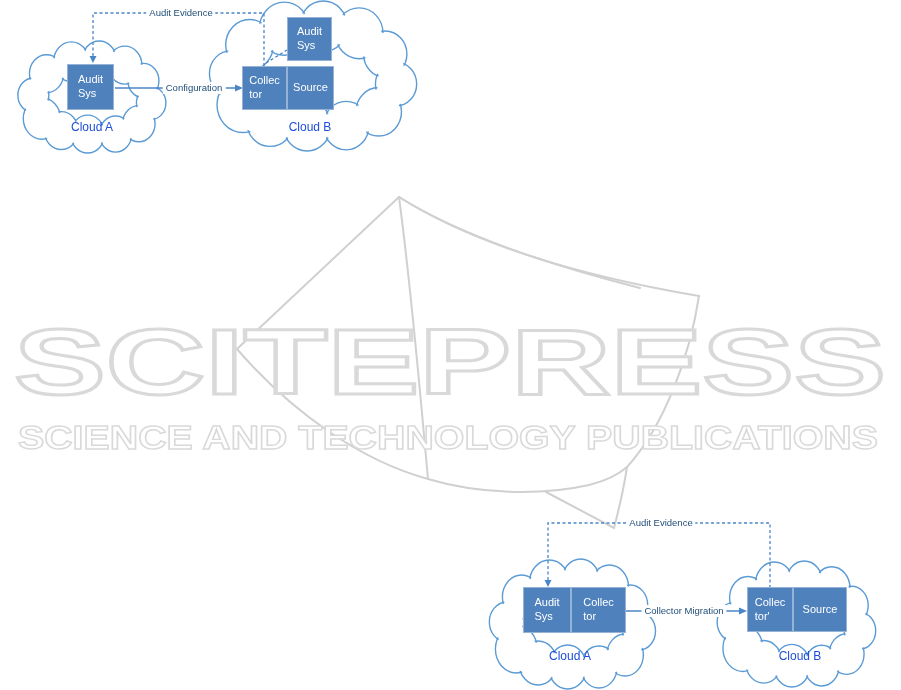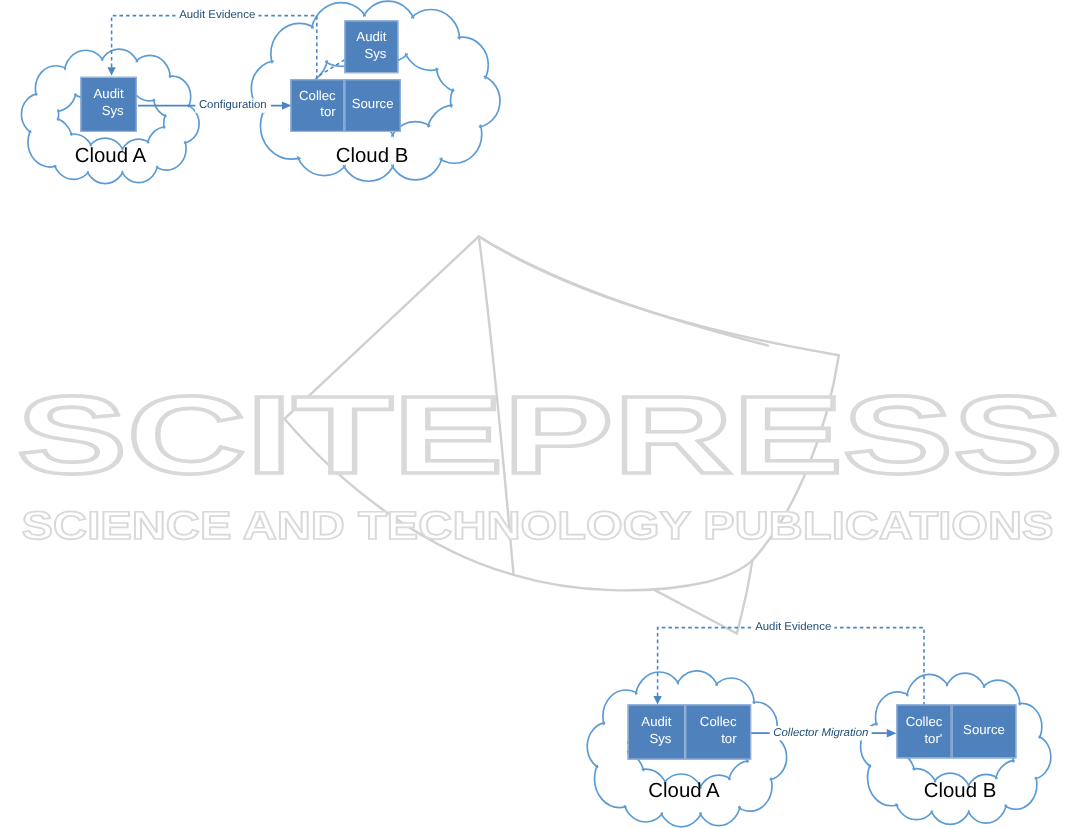--- a/index.html
+++ b/index.html
@@ -24,28 +24,28 @@
     position: absolute;
     box-sizing: border-box;
     background: #4f81bd;
     border: 1px solid #95b3d7;
     color: #ffffff;
     font-size: 11px;
     line-height: 1.25;
     display: flex;
     align-items: center;
     justify-content: center;
-    text-align: right;
+    text-align: left;
     white-space: pre-line;
   }
   .cloud-label {
     position: absolute;
     transform: translateX(-50%);
-    color: #000000;
-    font-size: 17px;
+    color: #1d4ed8;
+    font-size: 12px;
     white-space: nowrap;
   }
   .conn-label {
     position: absolute;
     transform: translateX(-50%);
     background: #ffffff;
     color: #1f4e79;
     font-size: 9.5px;
     padding: 0 3px;
     white-space: nowrap;
@@ -169,15 +169,15 @@
 tor'</div>
 
   <div class="box" style="left:793px; top:587px; width:54px; height:45px;">Source</div>
 
   <div class="cloud-label" style="left:570px; top:649px;">Cloud A</div>
 
   <div class="cloud-label" style="left:800px; top:649px;">Cloud B</div>
 
   <div class="conn-label" style="left:661px; top:517px;">Audit Evidence</div>
 
-  <div class="conn-label" style="left:684px; top:605px;font-style:italic;">Collector Migration</div>
+  <div class="conn-label" style="left:684px; top:605px;">Collector Migration</div>
 
 </div>
 
 </body></html>

